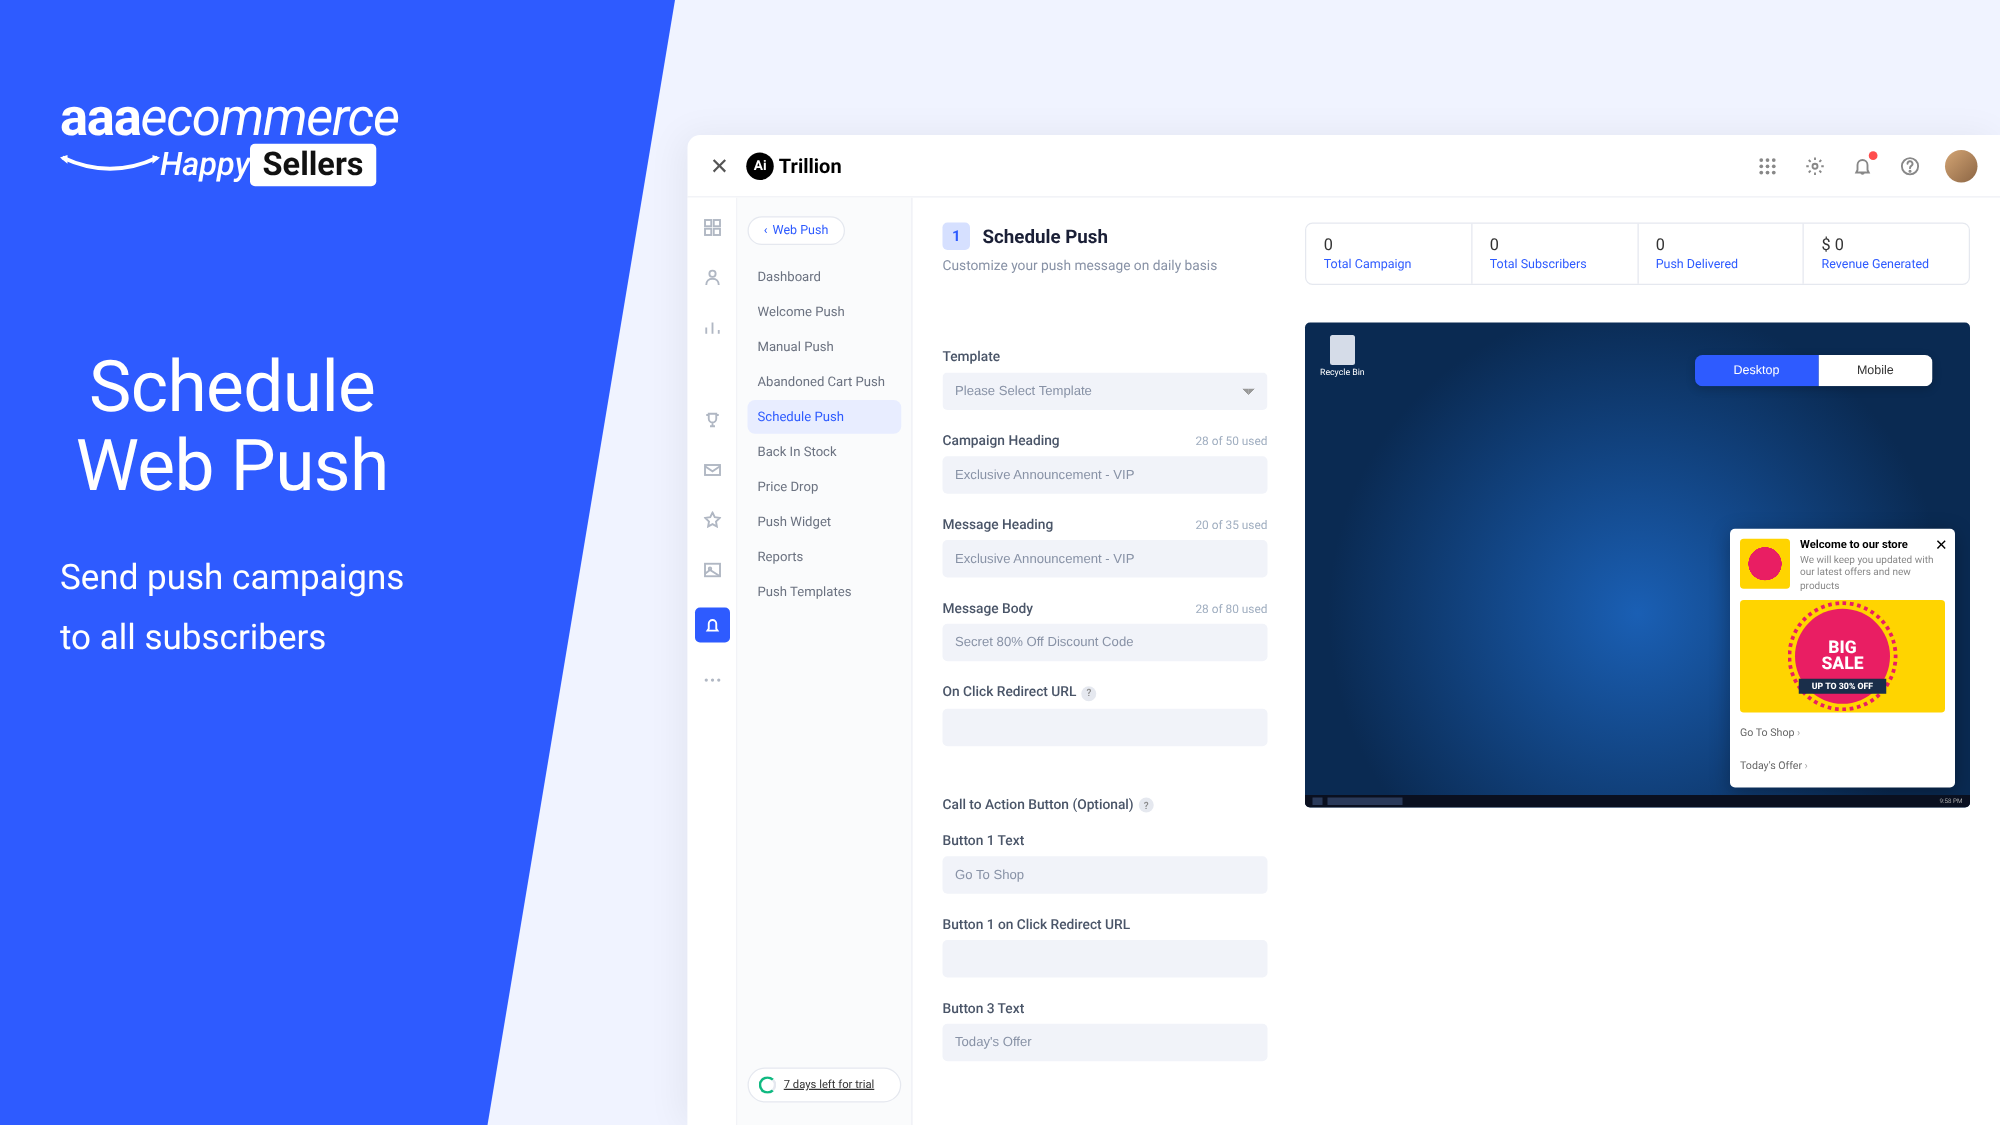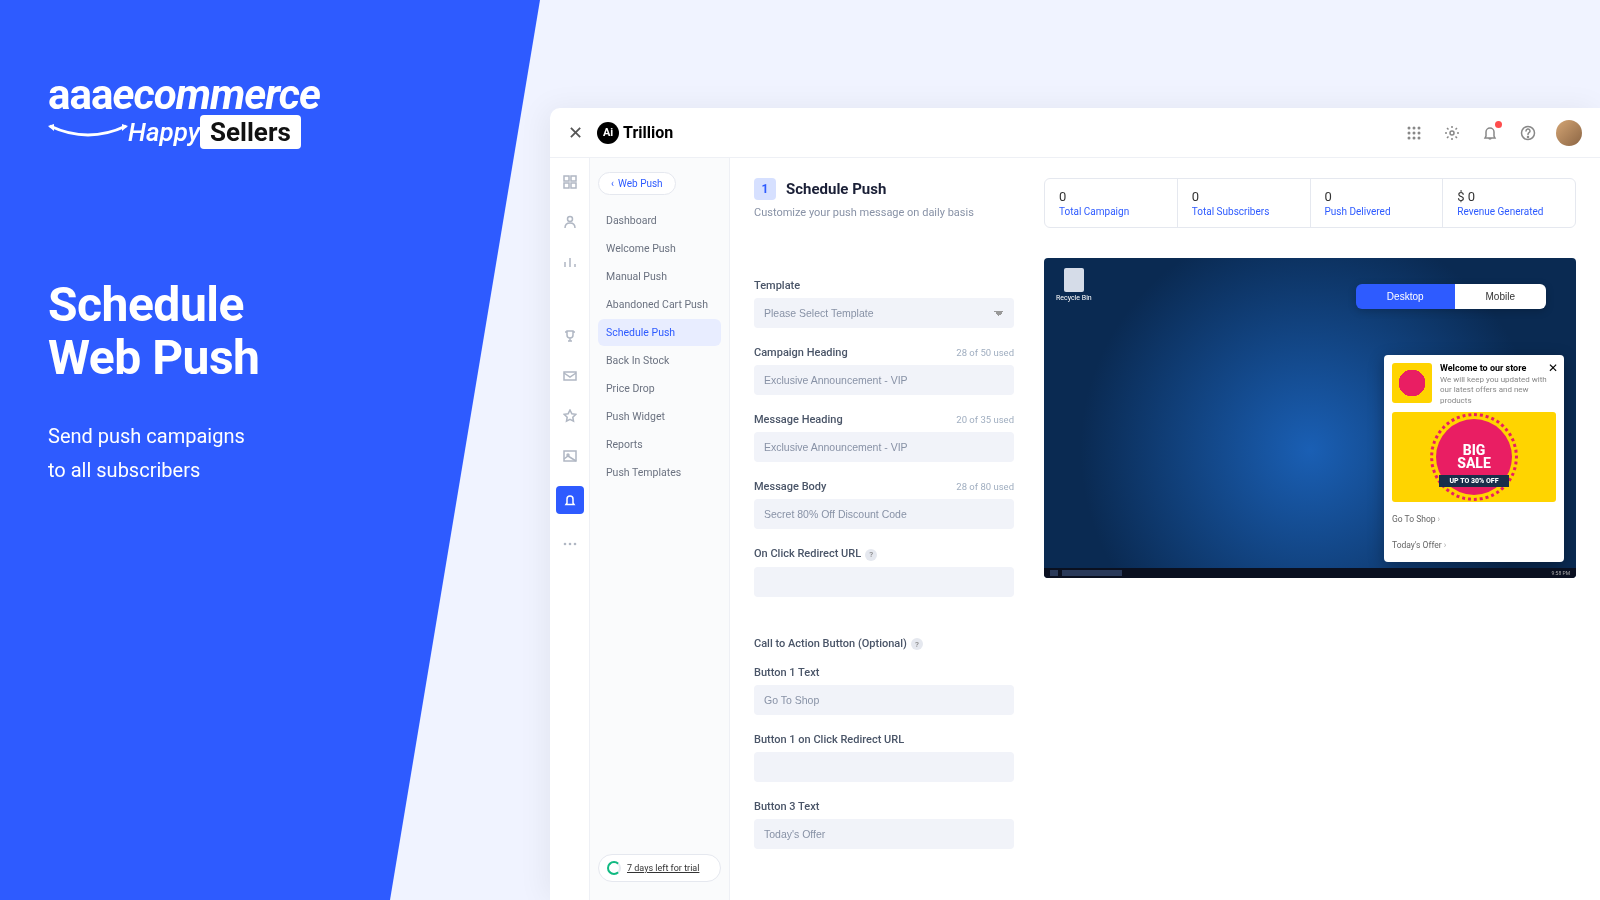--- a/index.html
+++ b/index.html
@@ -13,28 +13,28 @@
   clip-path: polygon(0 0, 540px 0, 390px 900px, 0 900px);
   z-index: 1;
 }
 .promo-content {
   position: absolute;
   left: 48px; top: 70px;
   z-index: 2;
   color: #fff;
 }
 .logo { font-size: 42px; font-weight: 700; letter-spacing: -1px; }
-.logo em { font-style: italic; font-weight: 700; }
+.logo em { font-style: italic; font-weight: 400; }
 .logo-sub { display: flex; align-items: center; margin-top: -4px; }
 .smile { width: 80px; height: 20px; position: relative; }
 .smile svg { width: 100%; height: 100%; }
 .happy { font-style: italic; font-size: 26px; font-weight: 500; }
 .sellers-box { background: #fff; color: #111; padding: 2px 10px; border-radius: 4px; font-weight: 700; font-size: 26px; }
-.promo-title { margin-top: 130px; font-size: 48px; font-weight: 700; line-height: 1.1; letter-spacing: -0.5px; }
-.promo-desc { margin-top: 34px; font-size: 20px; font-weight: 400; line-height: 1.7; }
+.promo-title { margin-top: 130px; font-size: 57px; font-weight: 400; line-height: 1.1; letter-spacing: -0.5px; text-align: center; }
+.promo-desc { margin-top: 34px; font-size: 28px; font-weight: 400; line-height: 1.7; }
 
 .app-window {
   position: absolute;
   left: 550px; top: 108px;
   width: 1050px; height: 792px;
   background: #fff;
   border-radius: 10px 0 0 0;
   box-shadow: -5px 0 30px rgba(0,0,0,0.06);
   z-index: 3;
   display: flex;
@@ -100,21 +100,21 @@
 .help-q { display: inline-flex; width: 12px; height: 12px; border-radius: 50%; background: #e5e8ef; color: #888; font-size: 8px; align-items: center; justify-content: center; margin-left: 4px; }
 .section-head { font-size: 11px; color: #4a5568; font-weight: 500; margin-top: 40px; margin-bottom: 16px; }
 
 .stats-col { flex: 1; }
 .stats-row { display: flex; border: 1px solid #e5e8ef; border-radius: 6px; margin-bottom: 30px; }
 .stat-cell { flex: 1; padding: 10px 14px; border-right: 1px solid #e5e8ef; }
 .stat-cell:last-child { border-right: none; }
 .stat-val { font-size: 13px; color: #333; }
 .stat-label { font-size: 10px; color: #2e5bff; margin-top: 2px; }
 
-.preview-box { background: radial-gradient(circle at 50% 60%, #1a5fb4 0%, #0a2a52 70%); border-radius: 4px; position: relative; height: 320px; overflow: hidden; }
+.preview-box { background: radial-gradient(circle at 50% 60%, #1a5fb4 0%, #0a2a52 70%); border-radius: 4px; position: relative; height: 388px; overflow: hidden; }
 .recycle-bin { position: absolute; top: 10px; left: 12px; text-align: center; color: #fff; font-size: 7px; }
 .recycle-bin .bin-icon { width: 20px; height: 24px; background: #d5dce8; border-radius: 2px; margin: 0 auto 2px; }
 
 .device-toggle { position: absolute; top: 26px; right: 30px; display: flex; border-radius: 6px; overflow: hidden; box-shadow: 0 2px 8px rgba(0,0,0,0.2); }
 .device-btn { padding: 7px 31px; font-size: 10px; border: none; cursor: pointer; }
 .device-btn.active { background: #2e5bff; color: #fff; }
 .device-btn.inactive { background: #fff; color: #333; }
 
 .notif-card { position: absolute; bottom: 16px; right: 12px; width: 180px; background: #fff; border-radius: 4px; padding: 8px; box-shadow: 0 4px 16px rgba(0,0,0,0.3); }
 .notif-top { display: flex; gap: 8px; position: relative; }

